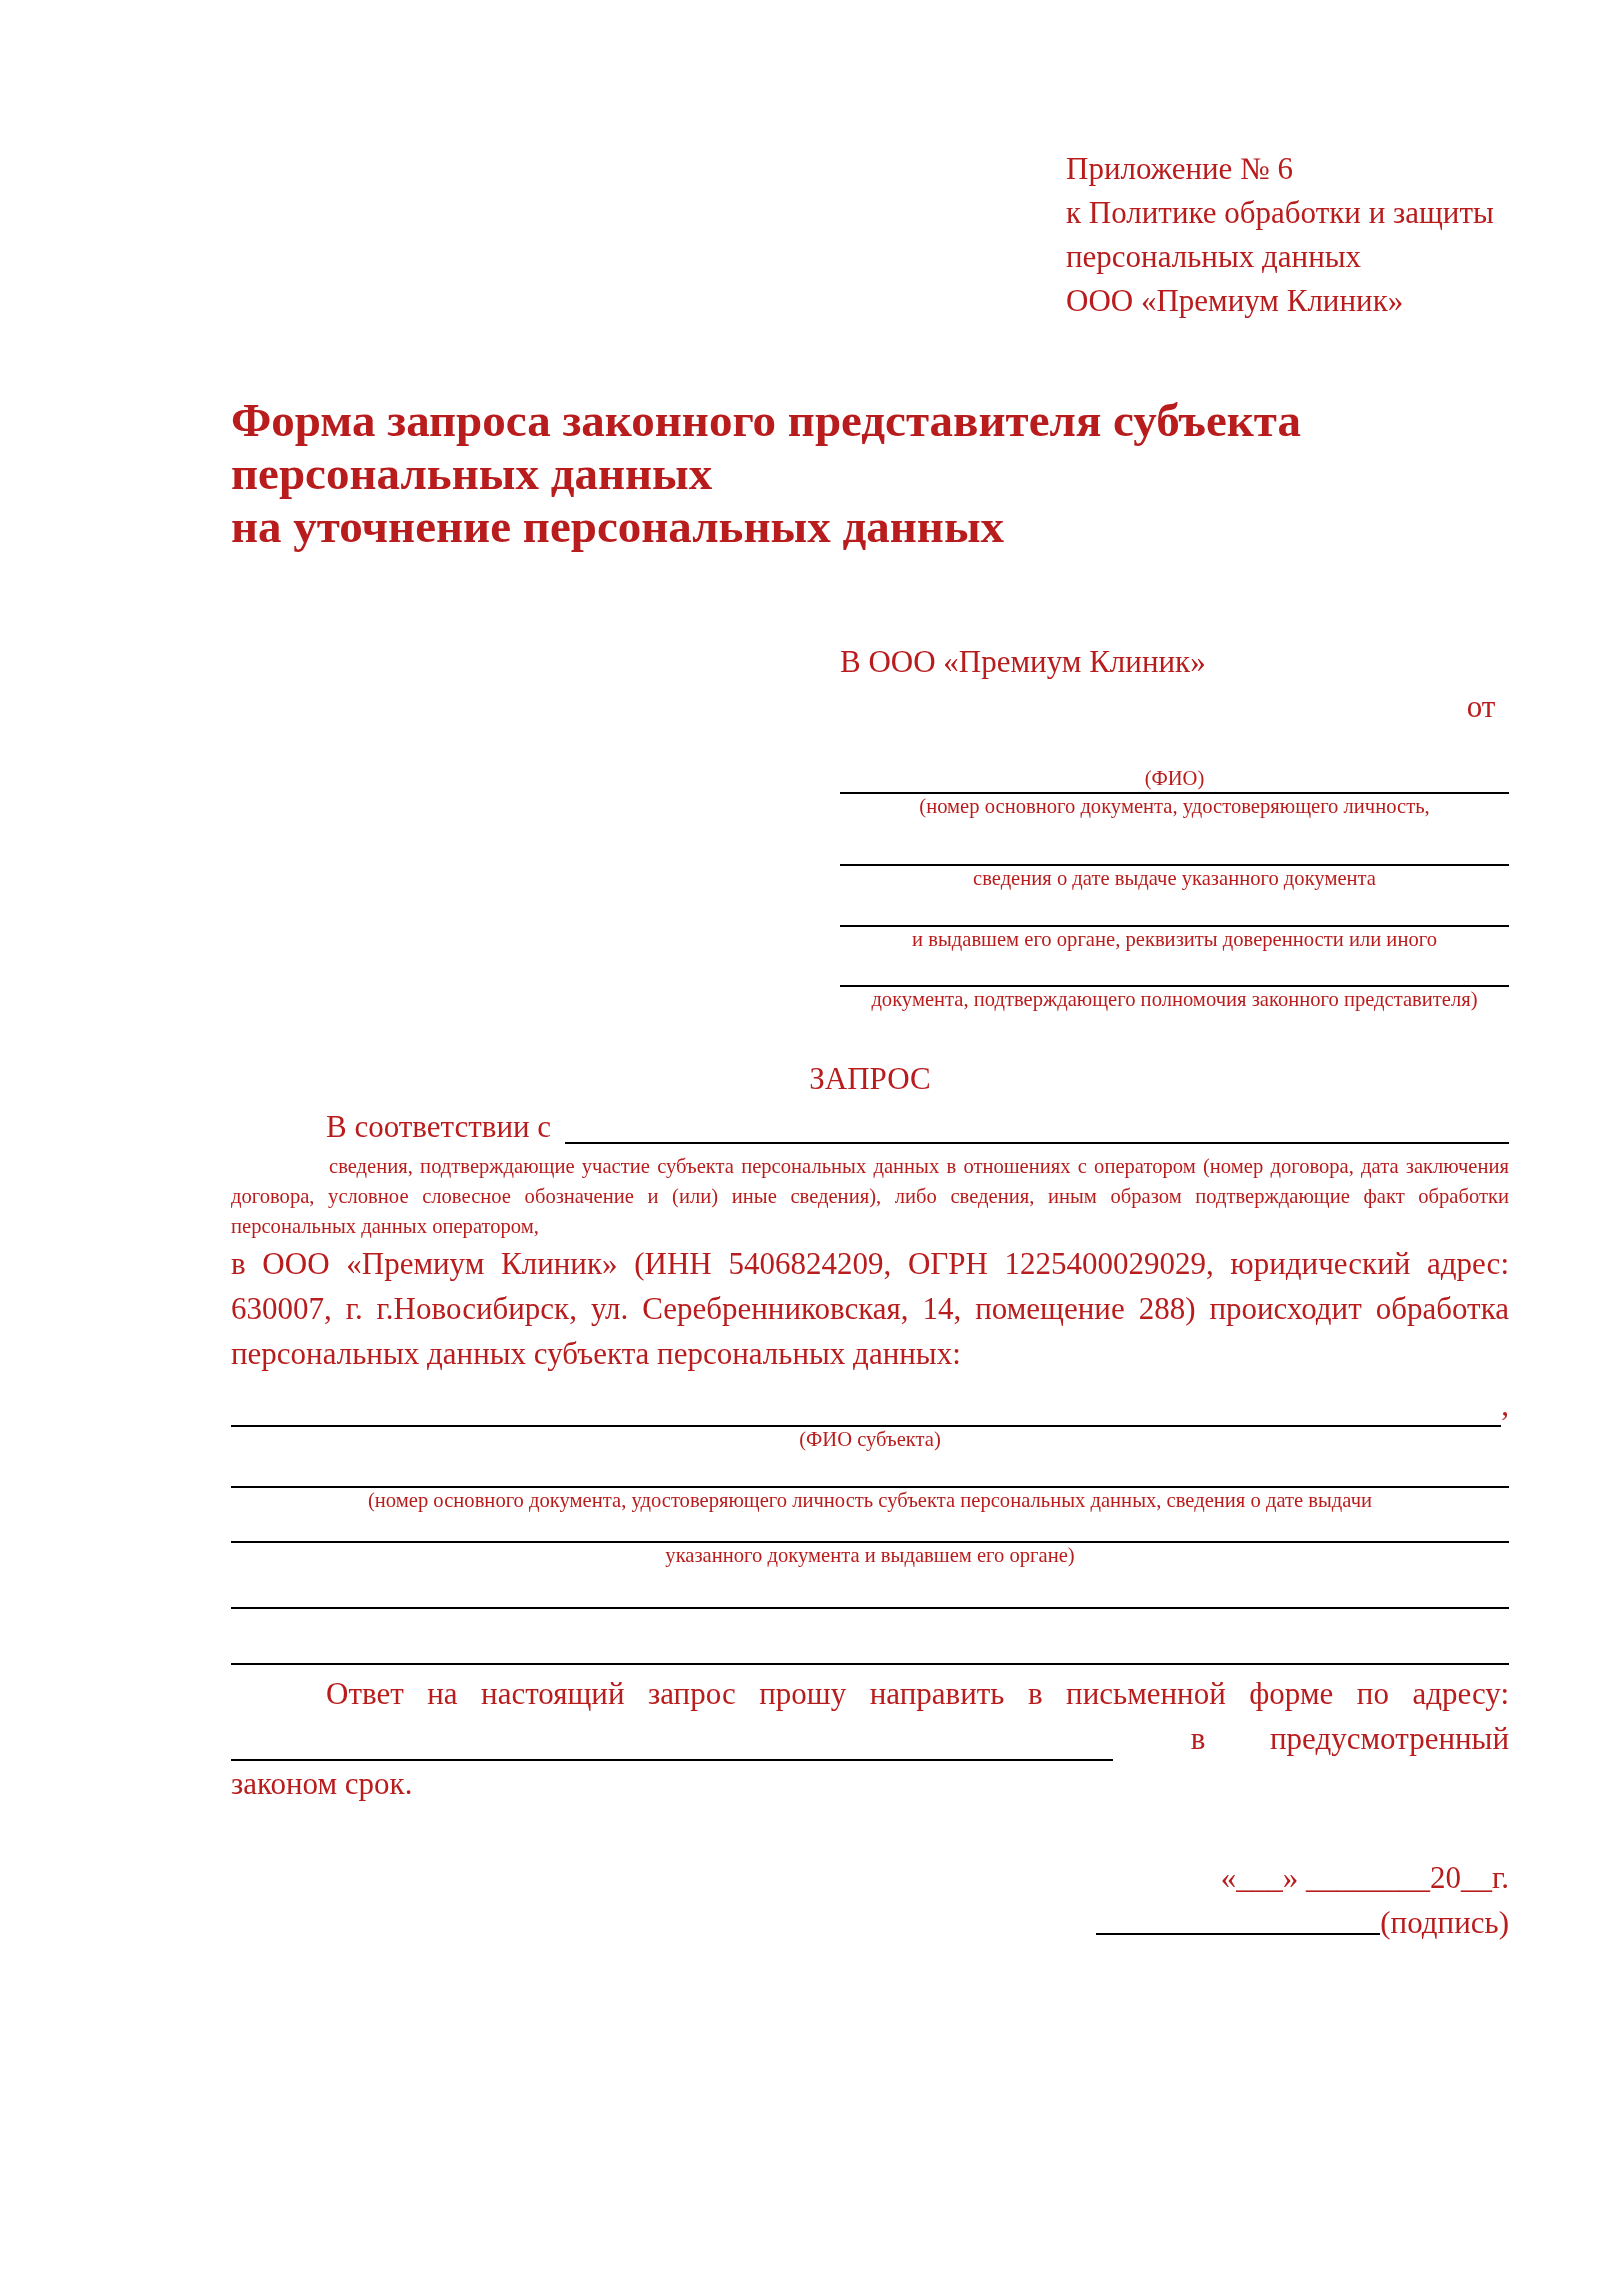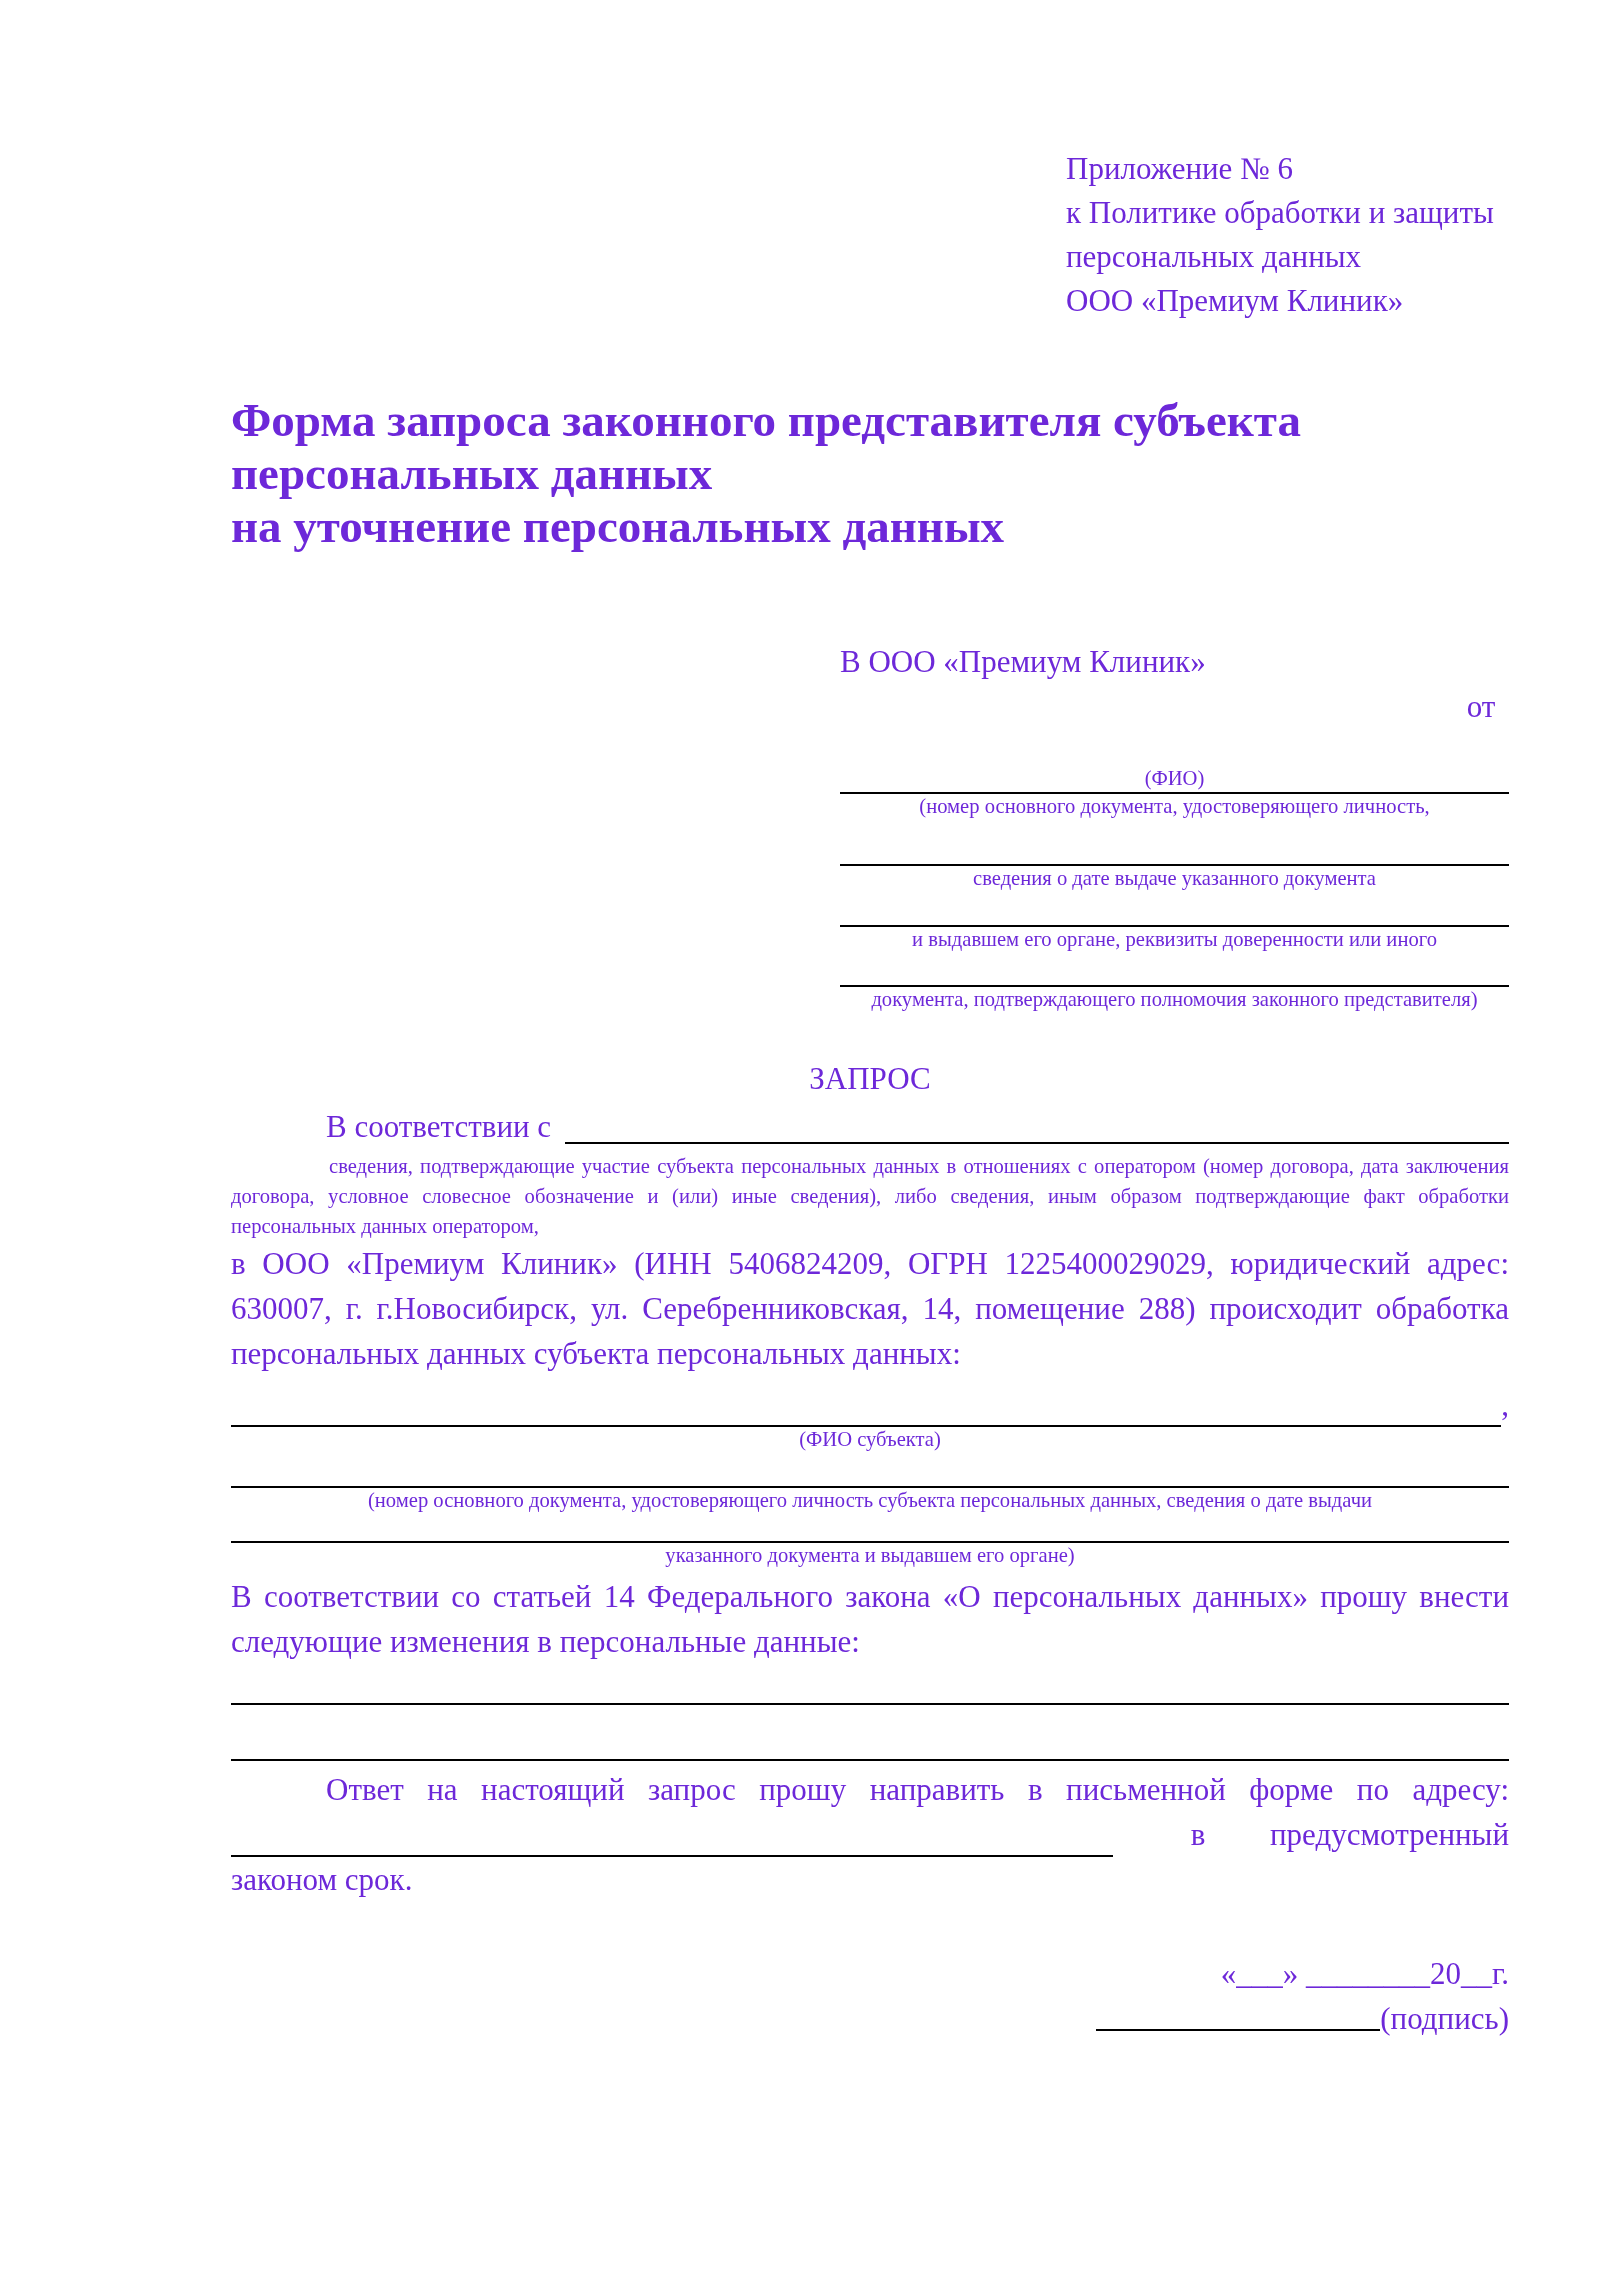--- a/index.html
+++ b/index.html
@@ -1,19 +1,19 @@
 <!DOCTYPE html>
 <html lang="ru"><head>
 <meta charset="utf-8">
 <style>
   html,body{margin:0;padding:0;background:#ffffff;}
   .sheet{
     position:relative;
     width:1621px;height:2293px;
-    background:#ffffff;color:#6d28d9;
+    background:#ffffff;color:#b91c1c;
     box-sizing:border-box;
     padding:147px 112px 0 231px;
     font-family:"Liberation Serif","DejaVu Serif",serif;
     font-size:31px;line-height:45px;
   }
   .header-block{margin-left:835px;line-height:44px;}
   .doc-title{margin-top:71px;text-align:left;font-weight:bold;font-size:47px;line-height:53px;}
   .addr-block{margin-top:86px;margin-left:609px;width:669px;}
   .flex-row{display:flex;align-items:flex-end;flex-direction:column;}
   .fill-line{flex:1 1 auto;border-bottom:2.9px solid #000;height:35px;}
@@ -98,21 +98,20 @@
     <span>,</span>
   </div>
   <div class="small cap-center">(ФИО субъекта)</div>
 
   <div class="full-rule field-rule-mid"></div>
   <div class="small cap-center">(номер основного документа, удостоверяющего личность субъекта персональных данных, сведения о дате выдачи</div>
 
   <div class="full-rule" style="height:27.4px;"></div>
   <div class="small cap-center">указанного документа и выдавшем его органе)</div>
 
-  <div class="para law-para">В соответствии со статьей 14 Федерального закона «О персональных данных» прошу внести следующие изменения в персональные данные:</div>
 
   <div class="full-rule" style="height:39px;"></div>
   <div class="full-rule" style="height:54px;"></div>
 
   <div class="ans-line1">Ответ на настоящий запрос прошу направить в письменной форме по адресу:</div>
   <div class="ans-line2">
     <span class="ans-underline"></span>
     <span class="ans-mid">в предусмотренный</span>
   </div>
   <div>законом срок.</div>

